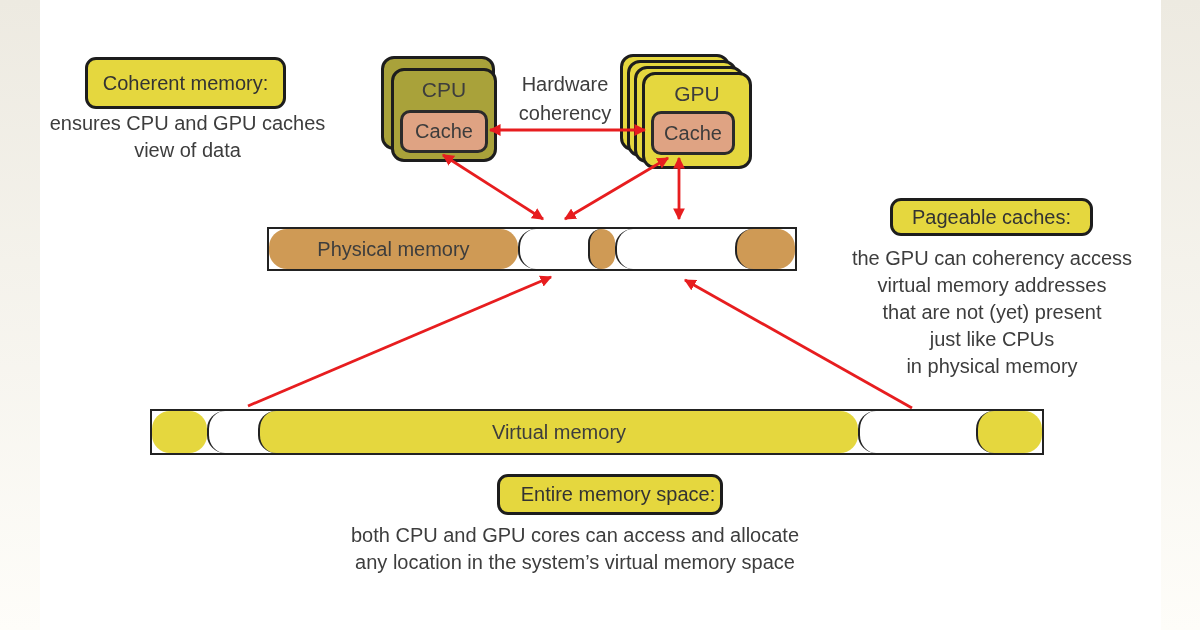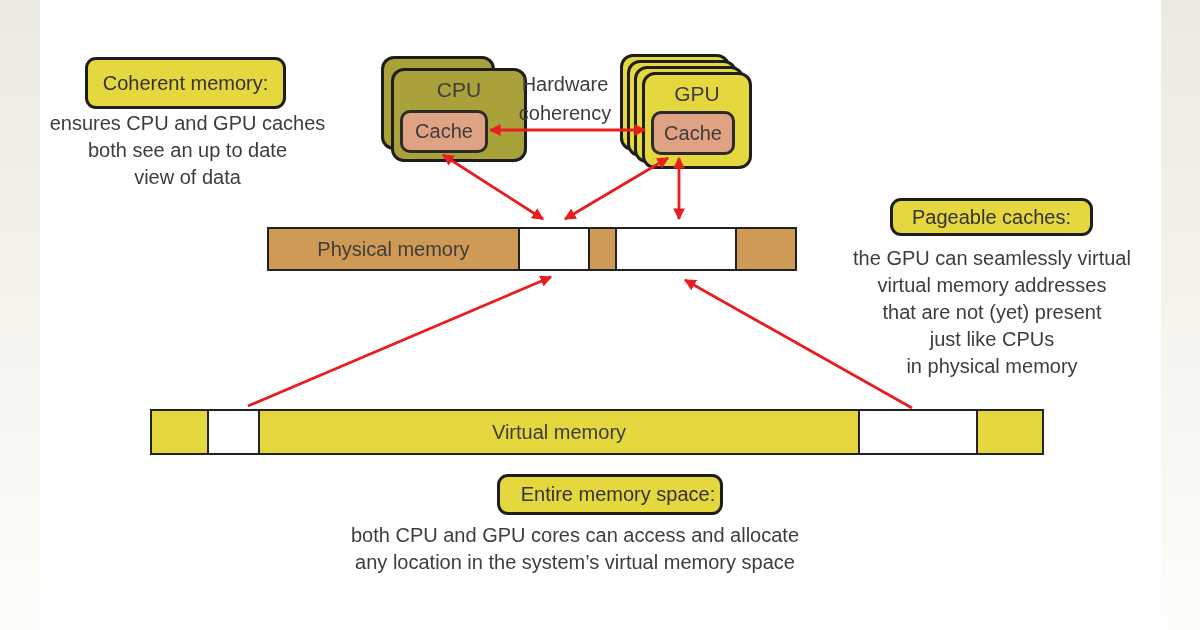--- a/index.html
+++ b/index.html
@@ -29,36 +29,36 @@
   .desc-entire{left:319px; top:522px; width:512px;}
   .coherency-note{position:absolute; left:503px; top:70px; width:124px; text-align:center;
                   font-size:20px; line-height:29px; color:var(--text);}
   .coherency-note span{display:block;}
 
   
   .chip{position:absolute; border:3px solid var(--ink); border-radius:13px;}
   .chip-cpu{background:var(--olive);}
   .chip-gpu{background:var(--yellow);}
   .cpu-back {left:381px; top:56px;  width:114px; height:94px;}
-  .cpu-front{left:391px; top:68px;  width:136px; height:94px;}
+  .cpu-front{left:391px; top:68px;  width:106px; height:94px;}
   .gpu-b3{left:620px; top:54px; width:110px; height:97px;}
   .gpu-b2{left:627px; top:60px; width:110px; height:97px;}
   .gpu-b1{left:634px; top:66px; width:110px; height:97px;}
   .gpu-front{left:642px; top:72px; width:110px; height:97px;}
   .chip-title{position:absolute; width:100%; top:7px; text-align:center; font-size:21px; color:var(--text);}
   .cache{position:absolute; background:var(--salmon); border:3px solid #2b2b2b; border-radius:10px;
          display:flex; align-items:center; justify-content:center; font-size:20px; color:#3c3c3c;}
   .cache-cpu{left:6px; top:39px; width:88px; height:43px;}
   .cache-gpu{left:6px; top:36px; width:84px; height:44px;}
 
   
   .bar{position:absolute; border:2.5px solid #222; display:flex; background:#fff;}
   .bar-physical{left:267px; top:227px; width:530px; height:44px;}
   .bar-virtual {left:150px; top:409px; width:894px; height:46px;align-items:flex-end;}
-  .seg{height:100%;}
+  .seg{height:100%;border-radius:18px;}
   .seg + .seg{border-left:2.5px solid #222;}
   .seg-tan{background:var(--tan);}
   .seg-yellow{background:var(--yellow);}
   .seg-white{background:#fff;}
   .seg-label{display:flex; align-items:center; justify-content:center; font-size:20px; color:var(--text);}
   .grow{flex:1;}
 
   svg.arrows{position:absolute; left:0; top:0; width:1200px; height:630px; pointer-events:none;}
   .arrow{stroke:var(--red); stroke-width:2.8; fill:none;}
   .ah{fill:var(--red);}
@@ -68,21 +68,20 @@
 
 <div class="stage">
   <div class="band band-left"></div>
   <div class="band band-right"></div>
 
   <div class="pill pill-coherent">
     <span>Coherent memory:</span>
   </div>
   <div class="desc desc-coherent">
     <span>ensures CPU and GPU caches</span>
-    <span>both see an up to date</span>
     <span>view of data</span>
   </div>
 
   <div class="chip chip-cpu cpu-back"></div>
   <div class="chip chip-cpu cpu-front">
     <div class="chip-title">CPU</div>
     <div class="cache cache-cpu">
       <span>Cache</span>
     </div>
   </div>
@@ -109,21 +108,21 @@
     <div class="seg seg-white" style="width:70px"></div>
     <div class="seg seg-tan" style="width:27px"></div>
     <div class="seg seg-white" style="width:120px"></div>
     <div class="seg seg-tan grow"></div>
   </div>
 
   <div class="pill pill-pageable">
     <span>Pageable caches:</span>
   </div>
   <div class="desc desc-pageable">
-    <span>the GPU can seamlessly virtual</span>
+    <span>the GPU can coherency access</span>
     <span>virtual memory addresses</span>
     <span>that are not (yet) present</span>
     <span>just like CPUs</span>
     <span>in physical memory</span>
   </div>
 
   <div class="bar bar-virtual">
     <div class="seg seg-yellow" style="width:55px"></div>
     <div class="seg seg-white" style="width:51px"></div>
     <div class="seg seg-yellow seg-label" style="width:600px">

